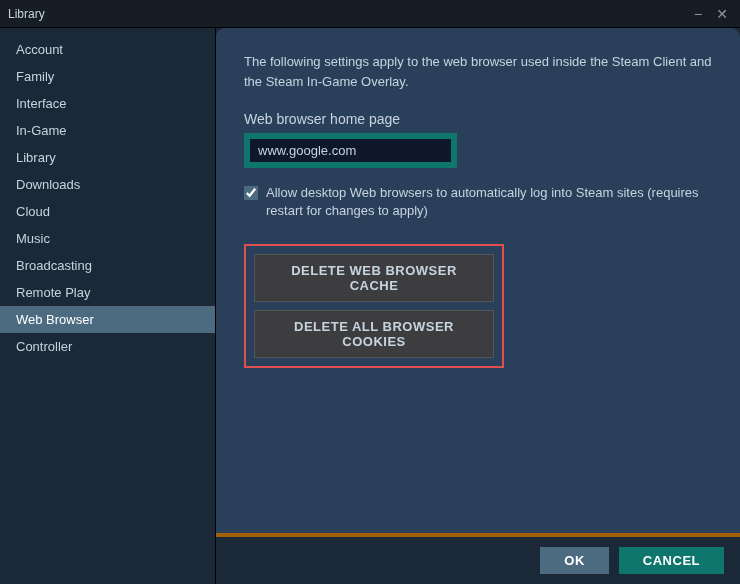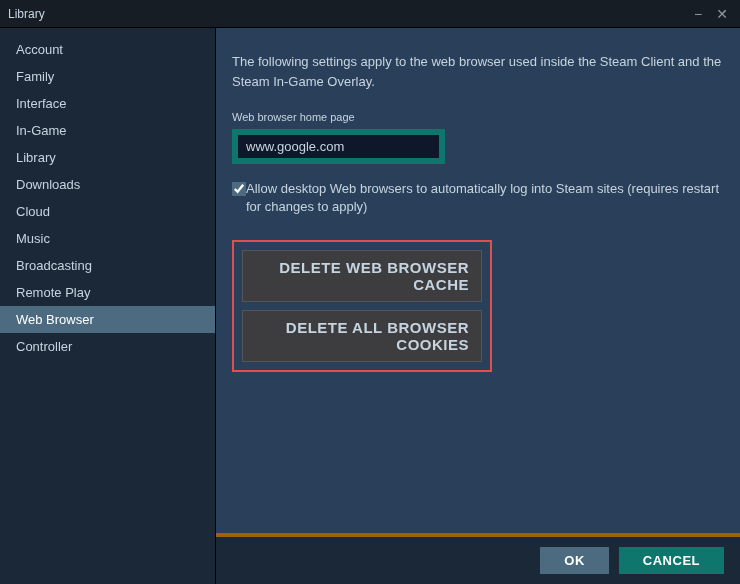--- a/index.html
+++ b/index.html
@@ -64,53 +64,55 @@
     }
     .sidebar-item.active {
       background: #4c6b80;
       color: #fff;
     }
 
     
     .content {
       flex: 1;
       background: #2a3f5a;
-      padding: 24px 16px;
+      padding: 24px 28px;
       display: flex;
       flex-direction: column;
       position: relative;
+      border-radius: 9px;
     }
 
     .description-text {
       color: #c6d4df;
       font-size: 13px;
       line-height: 1.5;
       margin-bottom: 20px;
     }
 
     .field-label {
       color: #c6d4df;
-      font-size: 11px;
+      font-size: 14px;
       margin-bottom: 6px;
     }
 
     .text-input {
       background: #0f172a;
       border: 6px solid #0f766e;
       color: #c6d4df;
       padding: 4px 8px;
       font-size: 13px;
       width: 213px;
       outline: none;
       margin-bottom: 16px;
     }
 
     .checkbox-row {
       display: flex;
       align-items: flex-start;
+      gap: 8px;
       margin-bottom: 24px;
     }
     .checkbox-input {
       width: 14px;
       height: 14px;
       margin-top: 2px;
       cursor: pointer;
       accent-color: #4c6b80;
       flex-shrink: 0;
     }
@@ -128,22 +130,22 @@
       flex-direction: column;
       gap: 8px;
       width: 260px;
     }
 
     .action-btn {
       background: #3d3d3f;
       border: 1px solid #555;
       color: #c6d4df;
       padding: 8px 12px;
-      font-size: 15px;
-      text-align: right;
+      font-size: 13px;
+      text-align: center;
       cursor: pointer;
       letter-spacing: 0.5px;
       text-transform: uppercase;
       font-weight: bold;
       display: block;
       width: 100%;
     }
 
     
     .bottom-bar {

